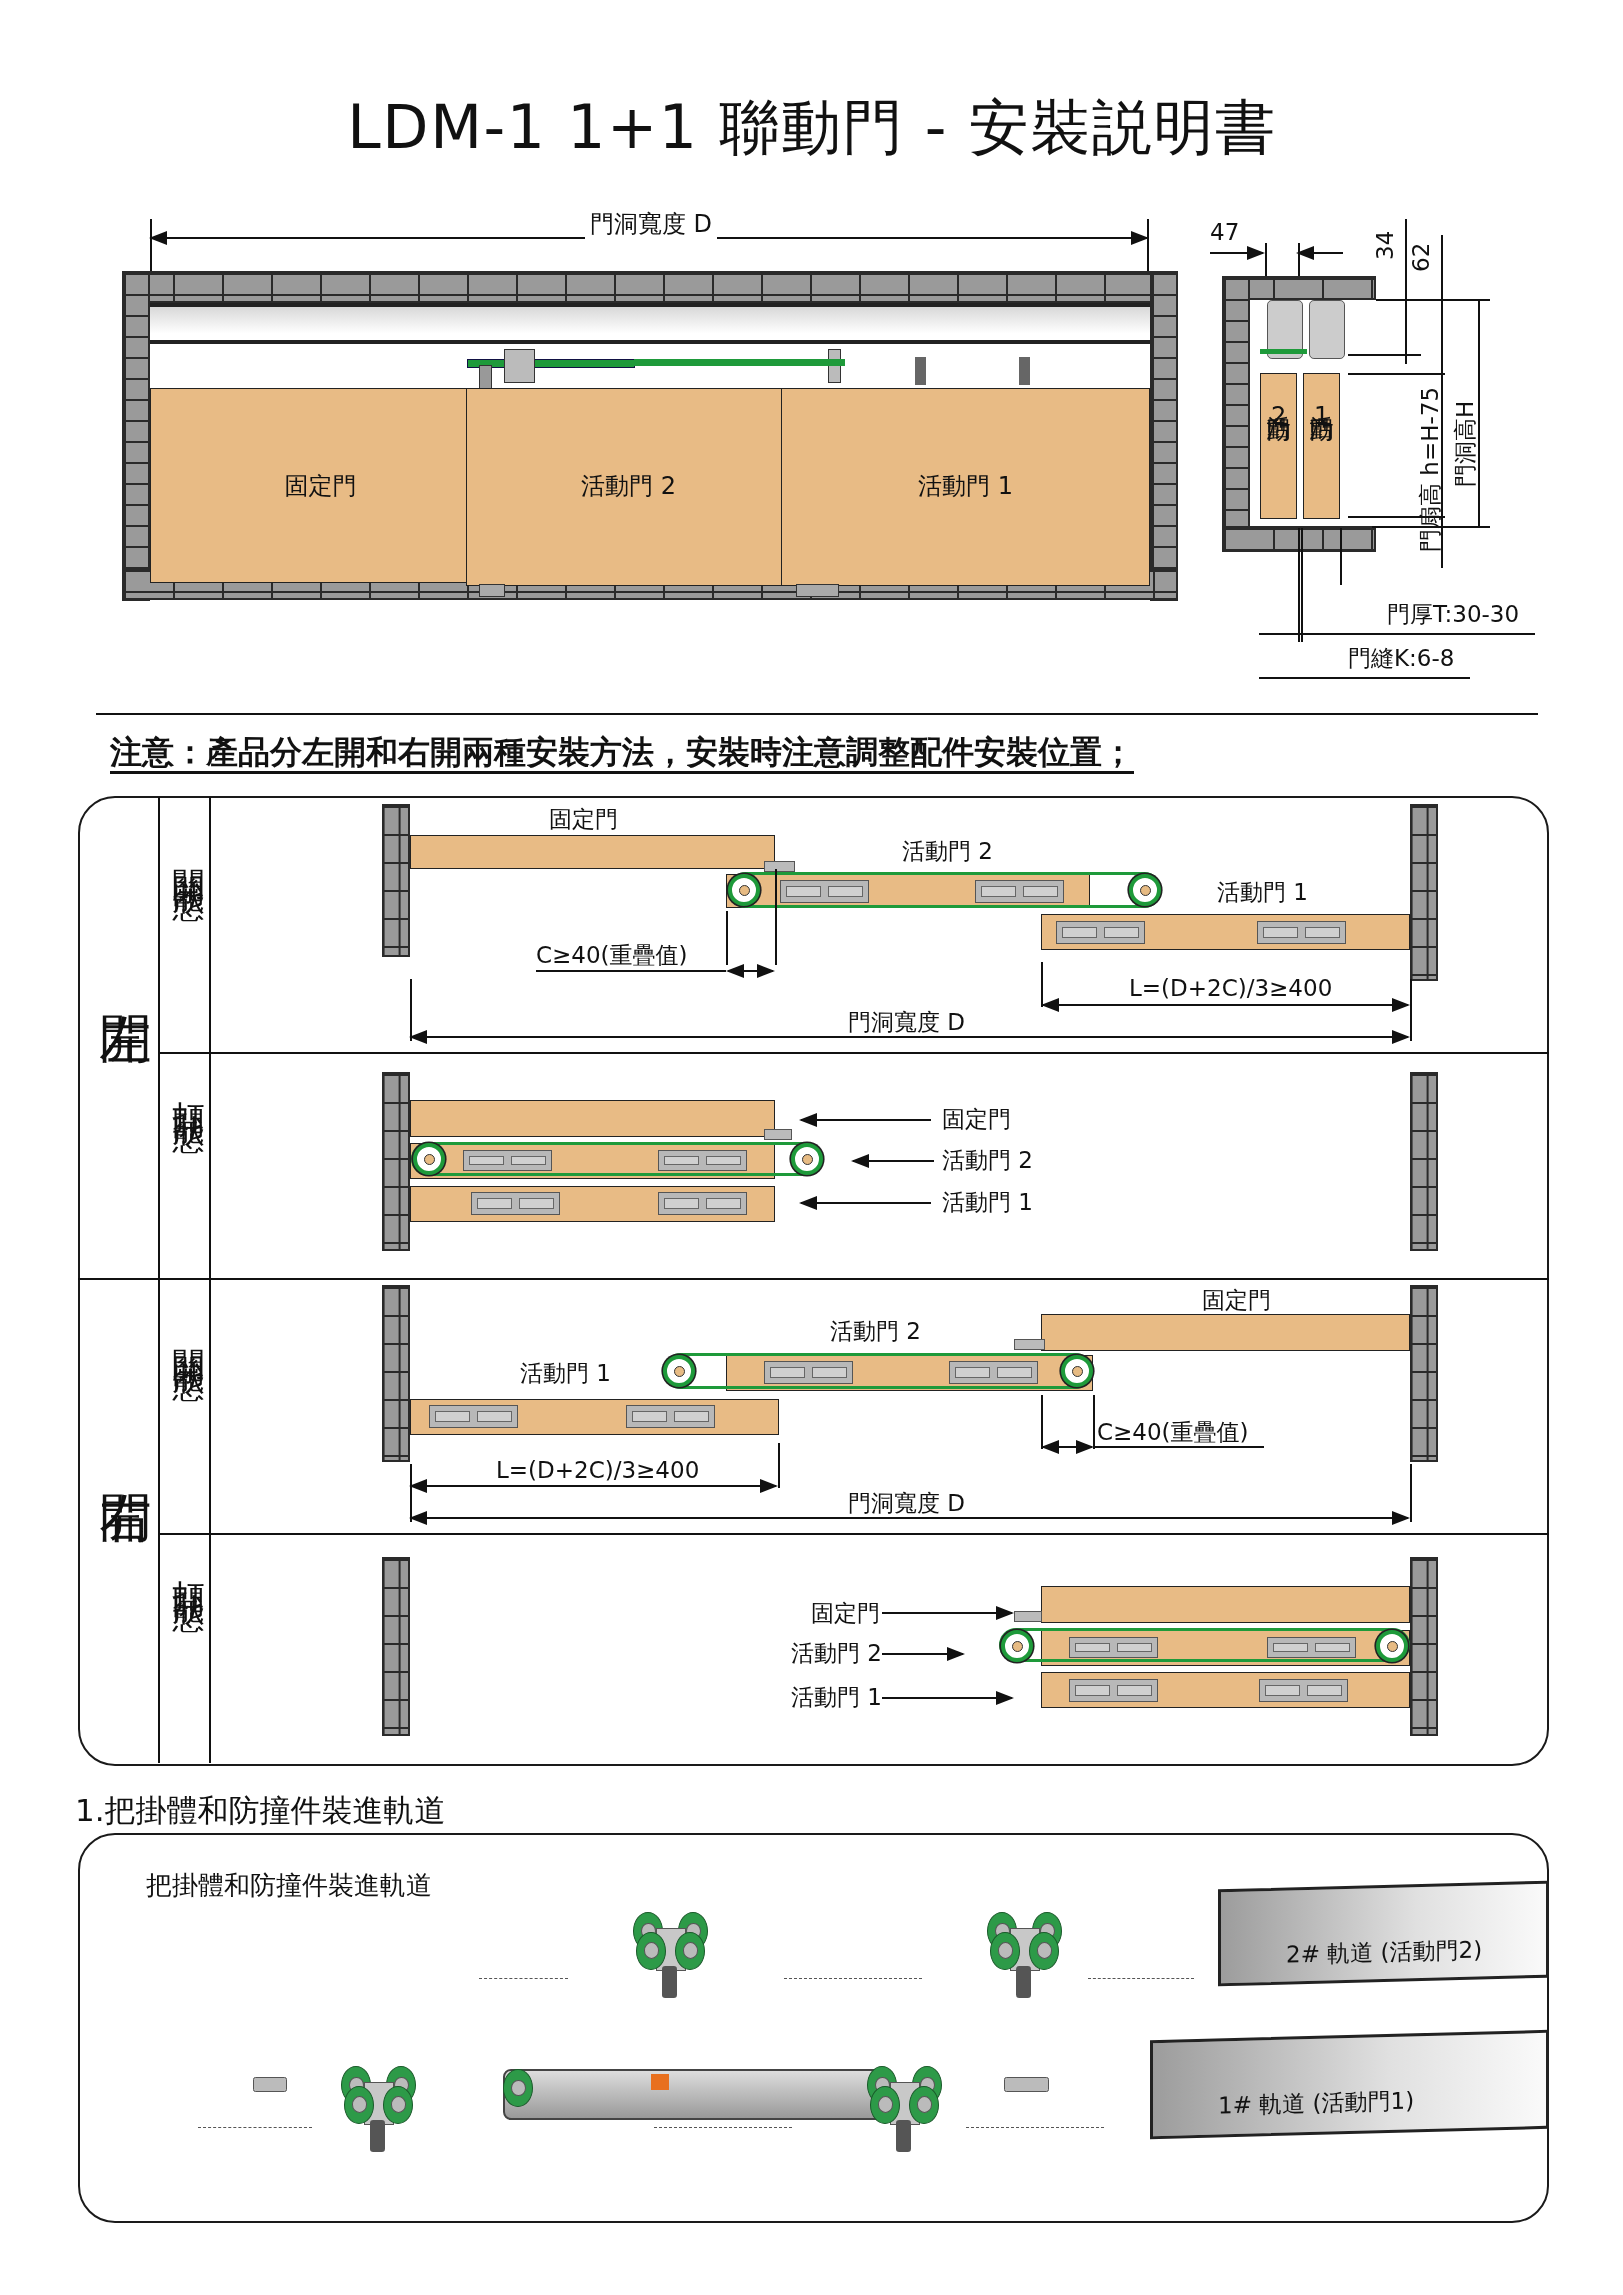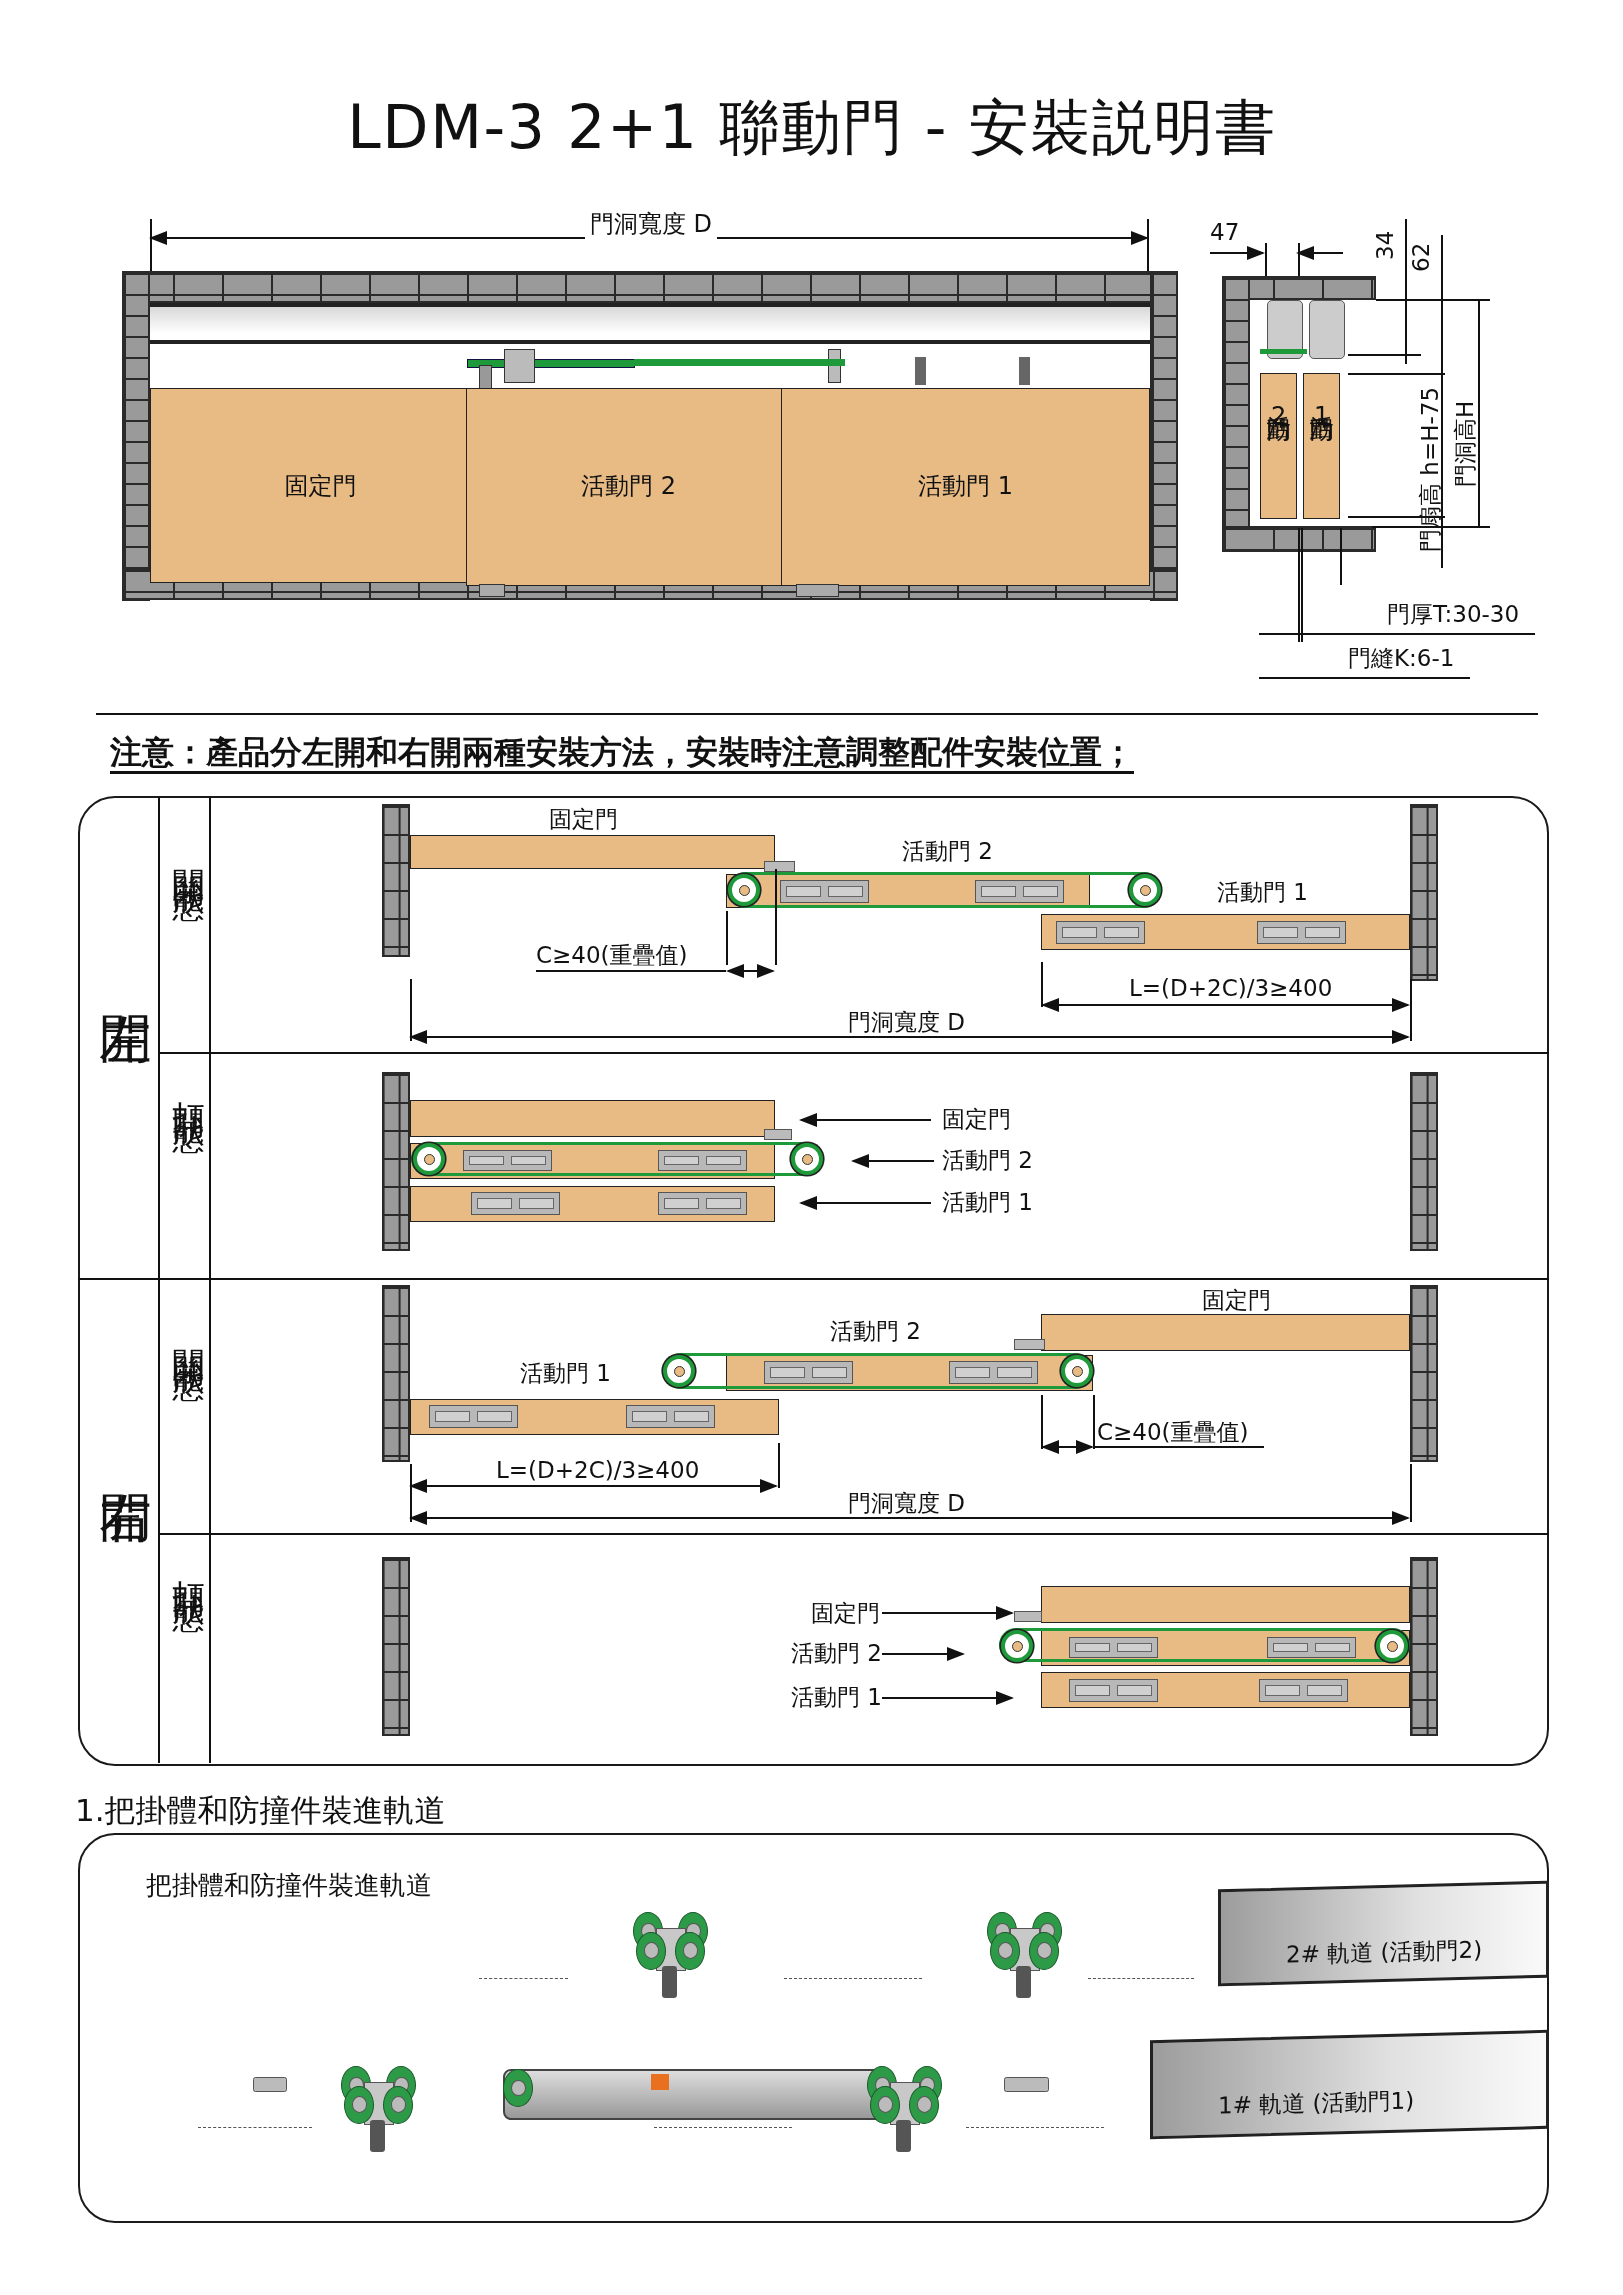--- a/index.html
+++ b/index.html
@@ -38,21 +38,21 @@
   .hanger{width:73px;height:89px;}
   .wheel{position:absolute;width:28px;height:36px;border-radius:50%;background:#2d9a48;border:1.6px solid #1a5a2a;}
   .wheel::after{content:"";position:absolute;left:6.5px;top:9.7px;width:13px;height:14.6px;border-radius:50%;background:#bbb;border:1.6px solid #555;}
   .hbody{position:absolute;left:23px;top:16px;width:28px;height:41px;background:#c8c8c8;border:1.6px solid #555;}
   .hstem{position:absolute;left:29px;top:54px;width:14.6px;height:32px;background:#555;border-radius:3.2px;}
   .track{background:linear-gradient(90deg,#9c9c9c,#e0e0e0 60%,#fafafa);border:3.2px solid #222;box-sizing:border-box;}
 </style>
 </head>
 <body>
 
-<div class="abs title">LDM-3 2+1 聯動門 - 安裝説明書</div>
+<div class="abs title">LDM-1 1+1 聯動門 - 安裝説明書</div>
 
 <div class="abs" style="left:122px;top:219px;width:1056px;height:382px;">
 
   <div class="abs vline" style="left:28px;top:0;height:57px;"></div>
   <div class="abs vline" style="left:1025px;top:0;height:57px;"></div>
   <div class="abs hline arrow-l arrow-r" style="left:29px;top:18px;width:996px;height:1.6px;"></div>
   <div class="abs lbl" style="left:463px;top:-11.4px;background:#fff;padding:0 4.9px;">門洞寬度 D</div>
 
   <div class="abs brick" style="left:0;top:52px;width:1056px;height:32px;"></div>
   <div class="abs brick" style="left:0;top:52px;width:28px;height:330px;"></div>
@@ -116,21 +116,21 @@
   </div>
 
   <div class="abs lbl-sm" style="left:205px;top:341px;transform:rotate(-90deg);transform-origin:left top;">門扇高 h=H-75</div>
   <div class="abs lbl-sm" style="left:240px;top:276px;transform:rotate(-90deg);transform-origin:left top;">門洞高H</div>
 
   <div class="abs vline" style="left:88px;top:317px;height:114px;"></div>
   <div class="abs vline" style="left:91px;top:317px;height:114px;"></div>
   <div class="abs vline" style="left:130px;top:317px;height:57px;"></div>
   <div class="abs lbl-sm" style="left:177px;top:388px;">門厚T:30-30</div>
   <div class="abs hline" style="left:49px;top:422px;width:276px;height:1.6px;"></div>
-  <div class="abs lbl-sm" style="left:138px;top:432px;">門縫K:6-1</div>
+  <div class="abs lbl-sm" style="left:138px;top:432px;">門縫K:6-8</div>
   <div class="abs hline" style="left:49px;top:466px;width:211px;height:1.6px;"></div>
 </div>
 
 <div class="abs hline" style="left:96px;top:713px;width:1442px;height:2.4px;"></div>
 
 <div class="abs note" style="left:110px;top:731px;font-family:Liberation Serif, serif;">注意：產品分左開和右開兩種安裝方法，安裝時注意調整配件安裝位置；</div>
 
 <div class="abs frame" style="left:78px;top:796px;width:1471px;height:970px;"></div>
 <div class="abs vline" style="left:158px;top:797px;height:966px;width:2.4px;"></div>
 <div class="abs vline" style="left:209px;top:797px;height:966px;width:2.4px;"></div>

